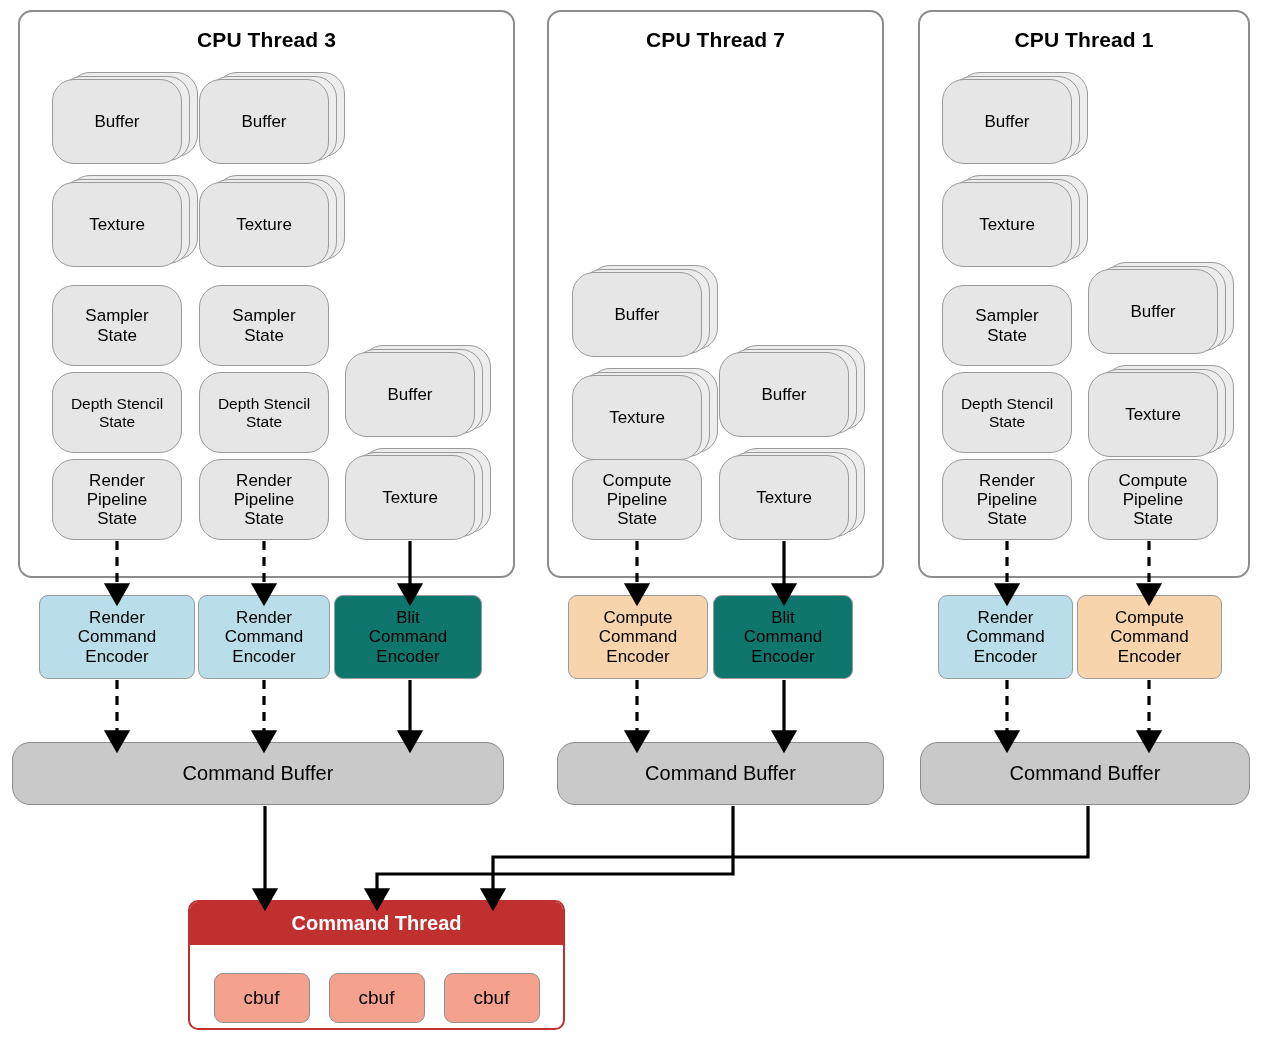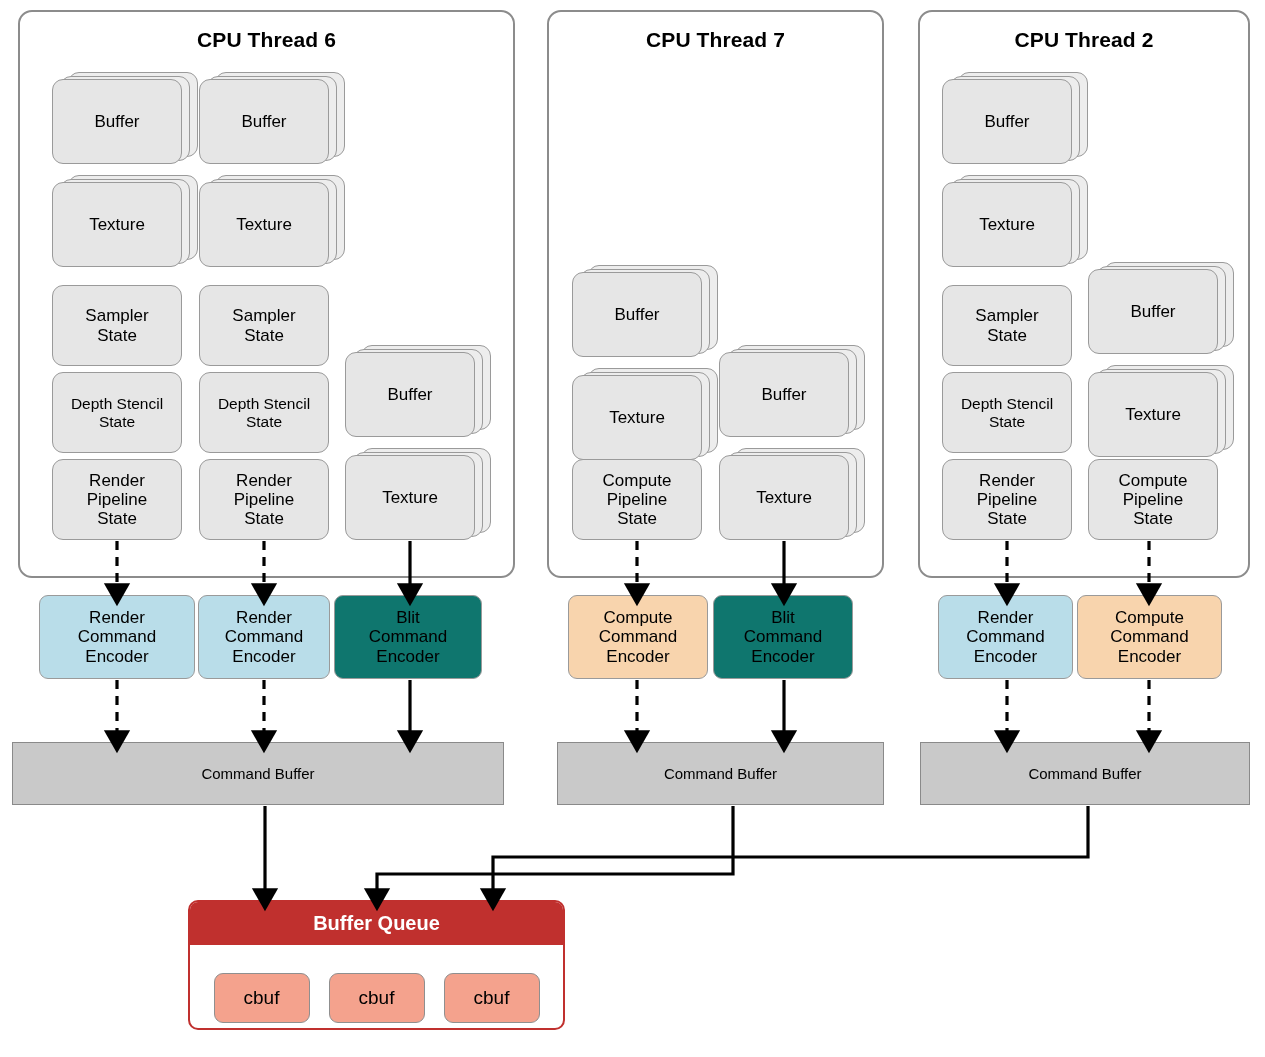--- a/index.html
+++ b/index.html
@@ -48,21 +48,21 @@
   .card{
     position:absolute;
     box-sizing:border-box;
     z-index:2;
   }
   .card .face,
   .card .sheet{
     position:absolute;
     box-sizing:border-box;
     border:1.6px solid #9a9a9a;
-    border-radius:11px;
+    border-radius:22px;
     background:#e6e6e6;
   }
   .card .sheet{background:#ededed;}
   .card .face{
     left:0;
     top:0;
     display:flex;
     align-items:center;
     justify-content:center;
     text-align:center;
@@ -91,25 +91,25 @@
   .enc-render{background:#b9dde9;}
   .enc-compute{background:#f8d4ad;}
   .enc-blit{background:#0f766e;}
 
   
   .cmdbuf{
     position:absolute;
     box-sizing:border-box;
     background:#c9c9c9;
     border:1.6px solid #8a8a8a;
-    border-radius:0;
-    display:flex;
-    align-items:center;
-    justify-content:center;
-    font-size:15px;
+    border-radius:18px;
+    display:flex;
+    align-items:center;
+    justify-content:center;
+    font-size:20px;
     z-index:3;
     color:#000;
   }
 
   
   .queue{
     position:absolute;
     box-sizing:border-box;
     border:2px solid #c0302e;
     border-radius:10px;
@@ -148,21 +148,21 @@
     font-size:19px;
     color:#000;
   }
 </style>
 </head>
 <body>
 
 <div id="stage">
 
   <div class="thread-box" style="left:18px;top:10px;width:497px;height:568px;">
-    <div class="thread-title">CPU Thread 6</div>
+    <div class="thread-title">CPU Thread 3</div>
   </div>
 
   <div class="card" style="left:52px;top:72px;width:146px;height:92px;">
     <div class="sheet" style="left:16px;top:0;width:130px;height:85px;"></div>
     <div class="sheet" style="left:8px;top:4px;width:130px;height:85px;"></div>
     <div class="face" style="top:7px;width:130px;height:85px;">Buffer</div>
   </div>
   <div class="card" style="left:52px;top:175px;width:146px;height:92px;">
     <div class="sheet" style="left:16px;top:0;width:130px;height:85px;"></div>
     <div class="sheet" style="left:8px;top:4px;width:130px;height:85px;"></div>
@@ -242,21 +242,21 @@
     <div class="sheet" style="left:8px;top:4px;width:130px;height:85px;"></div>
     <div class="face" style="top:7px;width:130px;height:85px;">Buffer</div>
   </div>
   <div class="card" style="left:719px;top:448px;width:146px;height:92px;">
     <div class="sheet" style="left:16px;top:0;width:130px;height:85px;"></div>
     <div class="sheet" style="left:8px;top:4px;width:130px;height:85px;"></div>
     <div class="face" style="top:7px;width:130px;height:85px;">Texture</div>
   </div>
 
   <div class="thread-box" style="left:918px;top:10px;width:332px;height:568px;">
-    <div class="thread-title">CPU Thread 2</div>
+    <div class="thread-title">CPU Thread 1</div>
   </div>
 
   <div class="card" style="left:942px;top:72px;width:146px;height:92px;">
     <div class="sheet" style="left:16px;top:0;width:130px;height:85px;"></div>
     <div class="sheet" style="left:8px;top:4px;width:130px;height:85px;"></div>
     <div class="face" style="top:7px;width:130px;height:85px;">Buffer</div>
   </div>
   <div class="card" style="left:942px;top:175px;width:146px;height:92px;">
     <div class="sheet" style="left:16px;top:0;width:130px;height:85px;"></div>
     <div class="sheet" style="left:8px;top:4px;width:130px;height:85px;"></div>
@@ -314,21 +314,21 @@
 Encoder</div>
   <div class="encoder enc-compute" style="left:1077px;top:595px;width:145px;height:84px;white-space:pre-line;">Compute
 Command
 Encoder</div>
 
   <div class="cmdbuf" style="left:12px;top:742px;width:492px;height:63px;">Command Buffer</div>
   <div class="cmdbuf" style="left:557px;top:742px;width:327px;height:63px;">Command Buffer</div>
   <div class="cmdbuf" style="left:920px;top:742px;width:330px;height:63px;">Command Buffer</div>
 
   <div class="queue" style="left:188px;top:900px;width:377px;height:130px;">
-    <div class="queue-header">Buffer Queue</div>
+    <div class="queue-header">Command Thread</div>
     <div class="queue-body">
       <div class="cbuf">cbuf</div>
       <div class="cbuf">cbuf</div>
       <div class="cbuf">cbuf</div>
     </div>
   </div>
 
   <svg id="wires" viewBox="0 0 1265 1057">
     <defs>
       <marker id="ah" markerWidth="9" markerHeight="9" refX="1.2" refY="4.5" orient="auto" markerUnits="strokeWidth">

